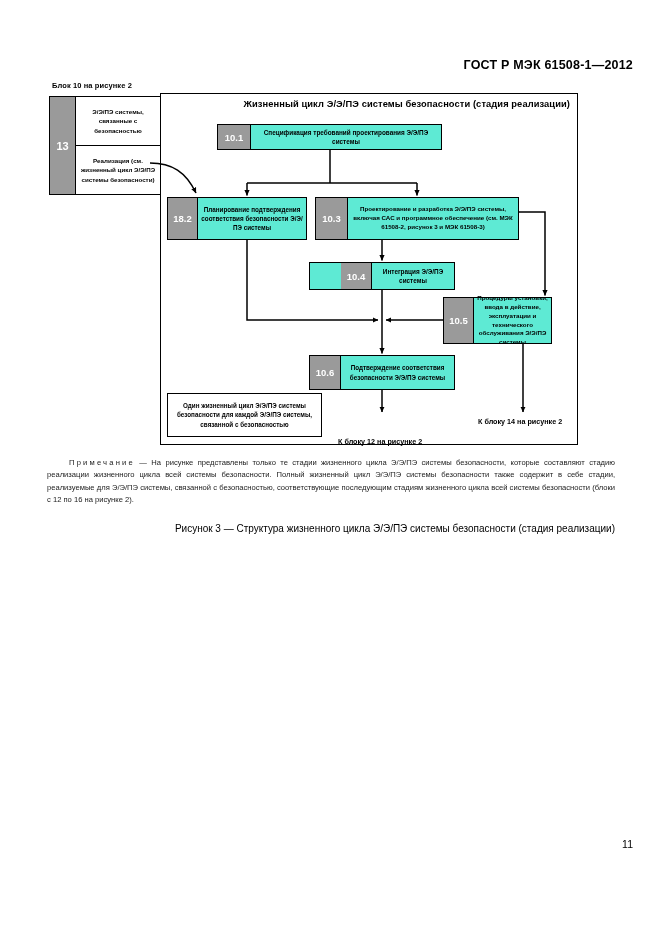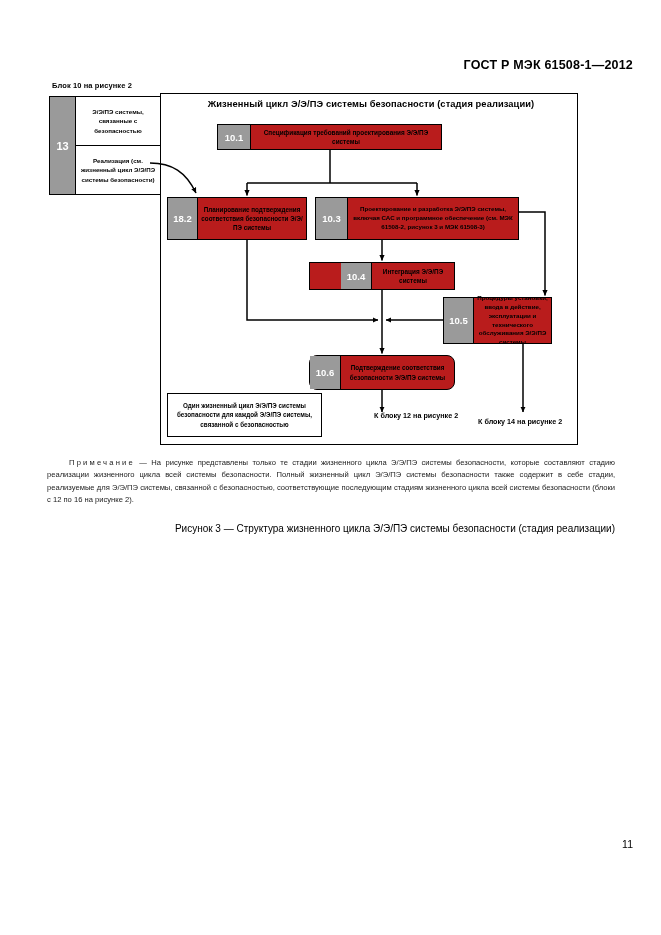--- a/index.html
+++ b/index.html
@@ -40,27 +40,27 @@
   }
   .blk10-cell.top{border-bottom:1.5px solid #000;}
 
   
   .frame{
     position:absolute;left:160px;top:93px;width:418px;height:352px;
     border:1.5px solid #000;box-sizing:border-box;background:transparent;
   }
   .frame-title{
     position:absolute;left:172px;top:99px;width:398px;
-    text-align:center;font-weight:bold;font-size:9.3px;letter-spacing:.1px;
+    text-align:right;font-weight:bold;font-size:9.3px;letter-spacing:.1px;
   }
 
   
   .nbox{
     position:absolute;border:1.5px solid #000;box-sizing:border-box;
-    display:flex;background:#b91c1c;
+    display:flex;background:#5eead4;
   }
   .nbox .num{
     background:#9a9a9a;border-right:1.5px solid #000;
     display:flex;align-items:center;justify-content:center;
     color:#fff;font-weight:bold;font-size:9.5px;box-sizing:border-box;
     flex:0 0 auto;
   }
   .nbox .txt{
     flex:1;display:flex;align-items:center;justify-content:center;
     text-align:center;font-weight:bold;line-height:1.45;
@@ -81,35 +81,35 @@
   #box103 .txt{font-size:6.2px;}
 
   #box104{left:309px;top:262px;width:146px;height:28px;padding-left:31px;}
   #box104 .num{width:31px;}
   #box104 .txt{font-size:6.4px;}
 
   #box105{left:443px;top:297px;width:109px;height:47px;}
   #box105 .num{width:30px;}
   #box105 .txt{font-size:6.2px;}
 
-  #box106{left:309px;top:355px;width:146px;height:35px;border-radius:8px;}
+  #box106{left:309px;top:355px;width:146px;height:35px;}
   #box106 .num{width:31px;}
   #box106 .txt{font-size:6.3px;}
 
   .plainbox{
     position:absolute;border:1.5px solid #000;box-sizing:border-box;background:#fff;
     display:flex;align-items:center;justify-content:center;text-align:center;
     font-weight:bold;font-size:6.3px;line-height:1.5;padding:2px 4px;
   }
   #boxone{left:167px;top:393px;width:155px;height:44px;}
 
   .tolabel{
     position:absolute;font-weight:bold;font-size:7.2px;white-space:nowrap;
   }
-  #to12{left:338px;top:411px;margin-left:36px;}
+  #to12{left:338px;top:437px;}
   #to14{left:478px;top:417px;}
 
   
   .wires{position:absolute;left:0;top:0;width:661px;height:935px;pointer-events:none;}
 
   
   .note{
     position:absolute;left:47px;top:457px;width:568px;
     font-size:7.6px;line-height:1.62;text-align:justify;color:#1a1a1a;
   }

